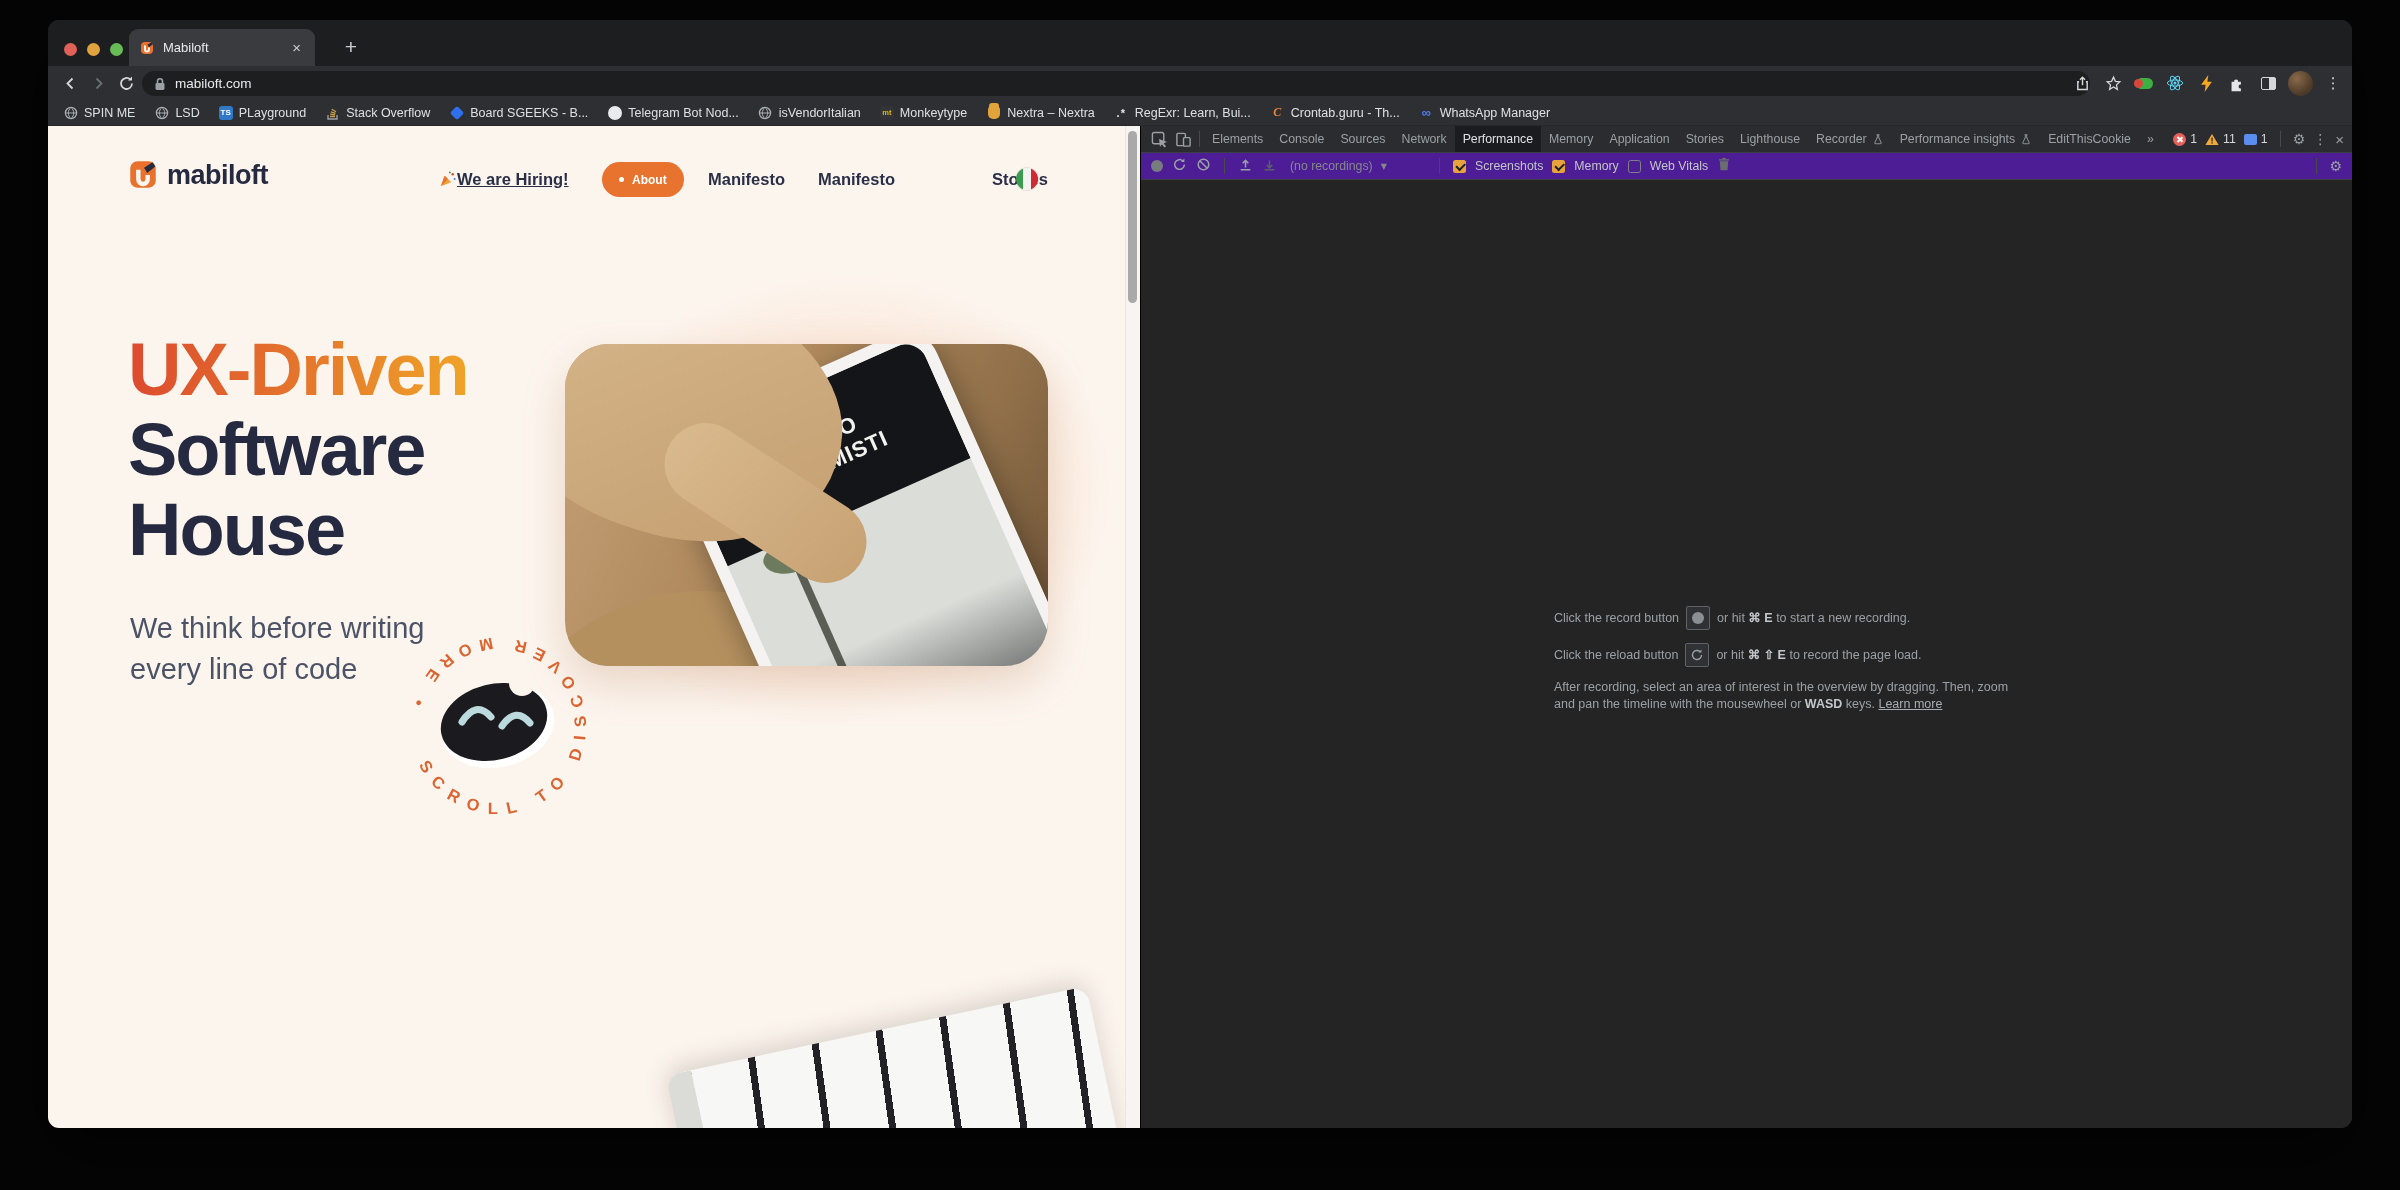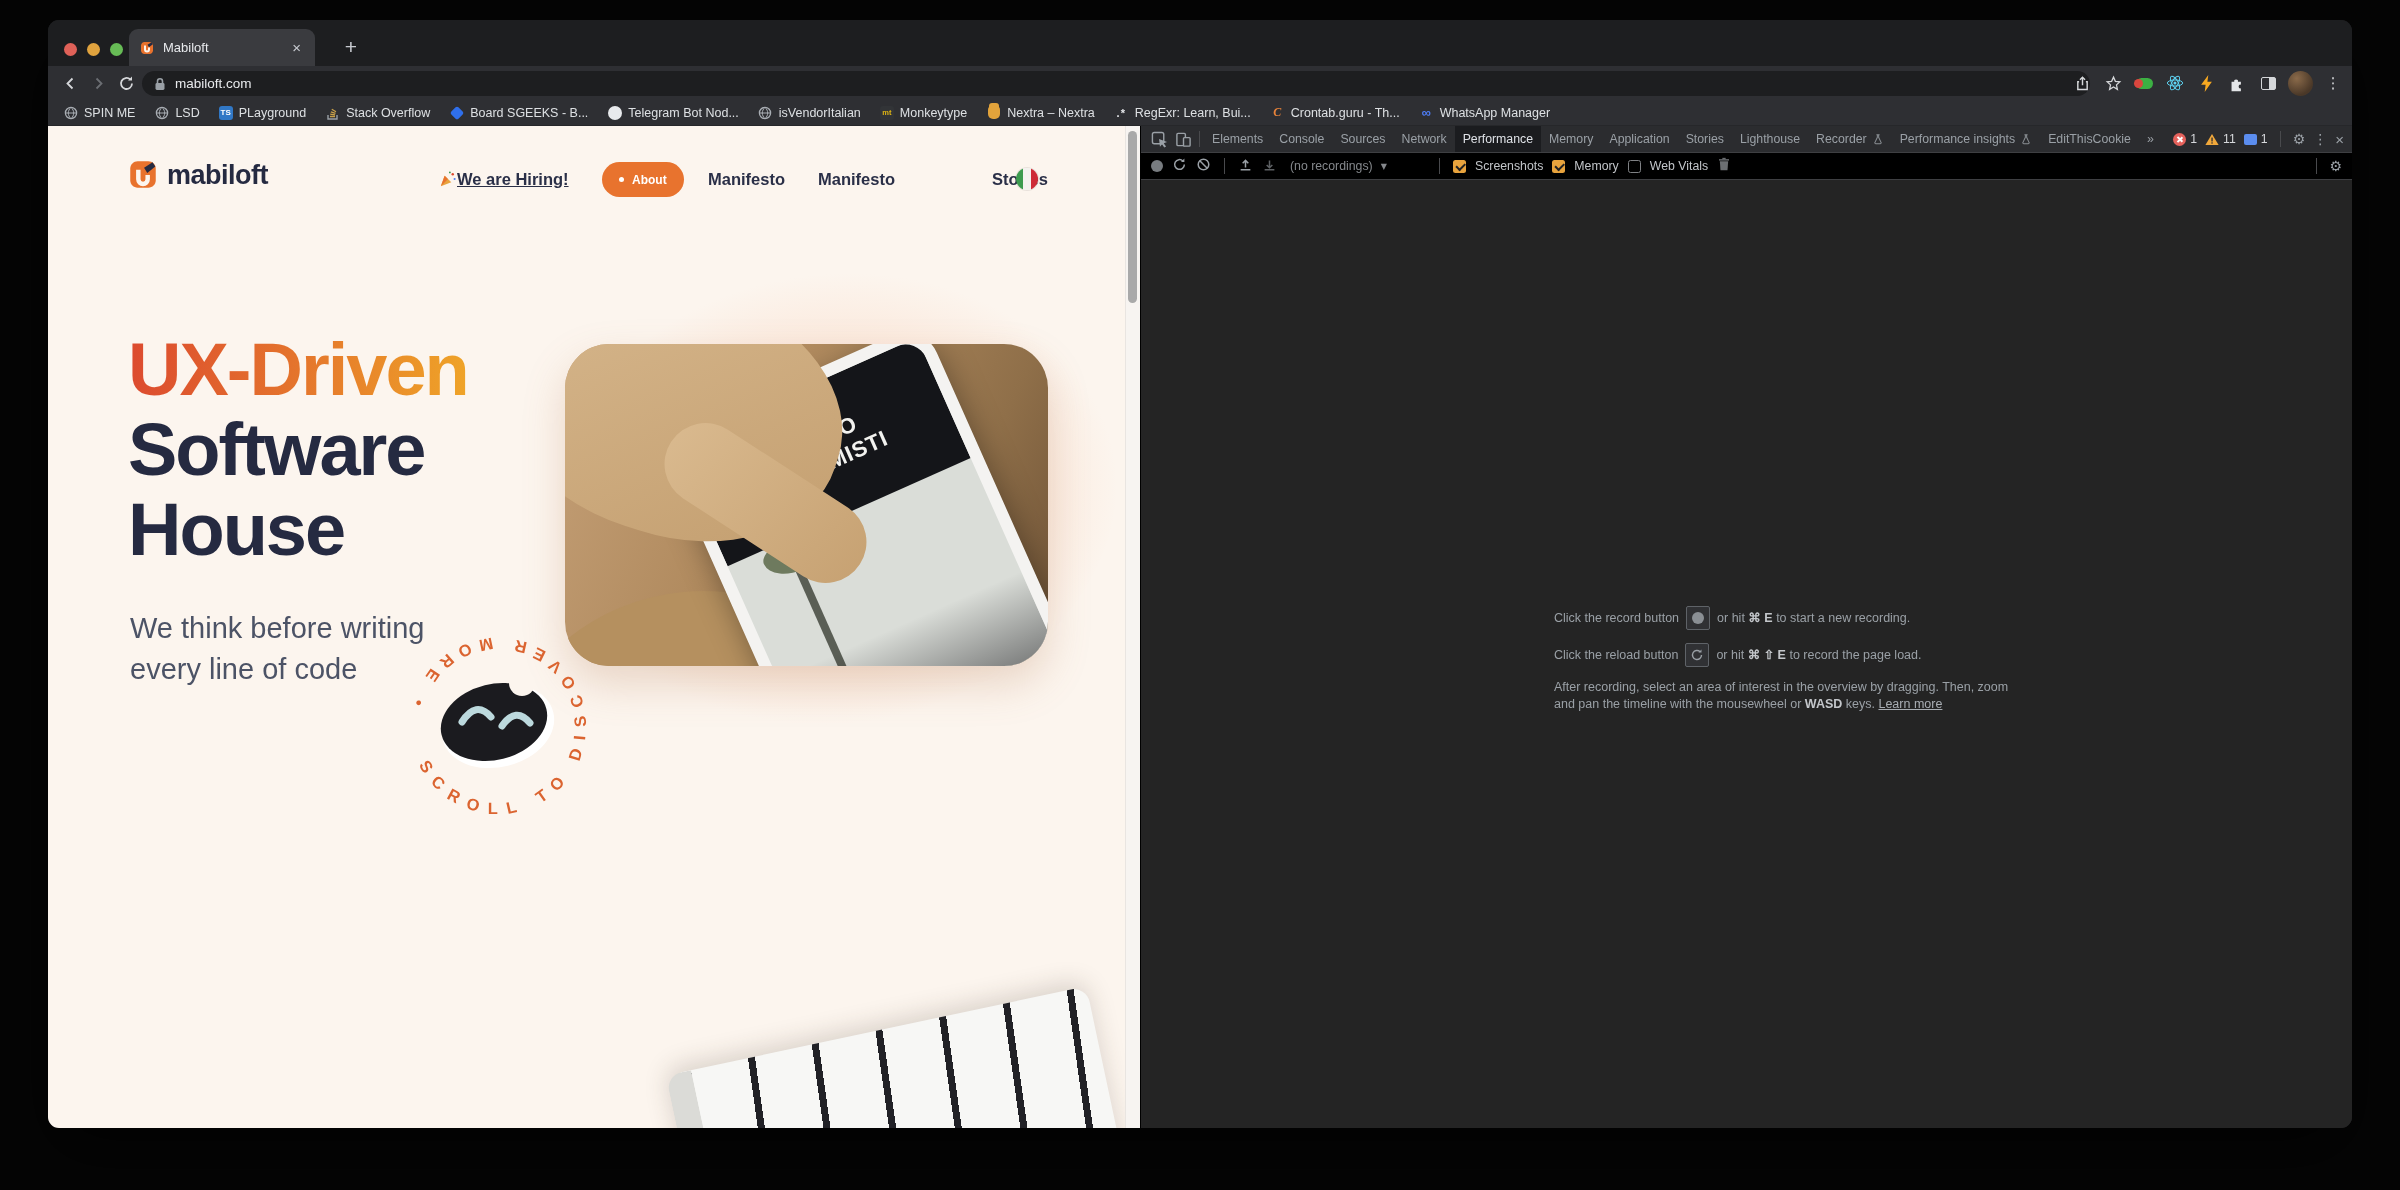--- a/index.html
+++ b/index.html
@@ -102,21 +102,21 @@
   .dt-sep{width:1px;height:16px;background:#494A4D;margin:0 4px}
   .dt-tab{padding:0 8px;height:26px;display:flex;align-items:center;gap:5px;white-space:nowrap}
   .dt-tab.active{background:#1B1C1F;color:#DEE1E6}
   .dt-right{margin-left:auto;display:flex;align-items:center;gap:8px;padding-right:8px}
   .badge{display:flex;align-items:center;gap:4px;color:#D6D8DB}
   .err-i{width:13px;height:13px;border-radius:50%;background:#E5625C;position:relative}
   .err-i::before,.err-i::after{content:"";position:absolute;left:6px;top:3px;width:1.6px;height:7px;background:#fff}
   .err-i::before{transform:rotate(45deg)}.err-i::after{transform:rotate(-45deg)}
   .chat-i{width:13px;height:11px;background:#5B8DEF;border-radius:2px;position:relative}
   .chat-i::after{content:"";position:absolute;left:2px;bottom:-3px;border:3px solid transparent;border-top-color:#5B8DEF}
-  .dt-toolbar{height:27px;background:#000000;border-bottom:1px solid #3E3F42;display:flex;align-items:center;gap:9px;padding:0 10px}
+  .dt-toolbar{height:27px;background:#4c1d95;border-bottom:1px solid #3E3F42;display:flex;align-items:center;gap:9px;padding:0 10px}
   .rec-dot{width:12px;height:12px;border-radius:50%;background:#787C80}
   .ddl{display:flex;align-items:center;gap:8px;color:#85888C;padding:0 4px;min-width:140px}
   .cbx{width:13px;height:13px;border-radius:2.5px;background:#E8A33D;position:relative}
   .cbx::after{content:"";position:absolute;left:2.5px;top:3px;width:7px;height:3.5px;border-left:2px solid #202124;border-bottom:2px solid #202124;transform:rotate(-45deg)}
   .cbx.off{background:transparent;border:1.7px solid #7F8184}
   .cbx.off::after{display:none}
   .cblab{color:#C2C5C9}
   .dt-grow{margin-left:auto;display:flex;align-items:center;gap:8px}
   .dt-main{position:relative;height:948px}
   .instr{position:absolute;left:413px;top:425px;width:470px;color:#9AA0A6;font-size:12.5px;line-height:17px}

